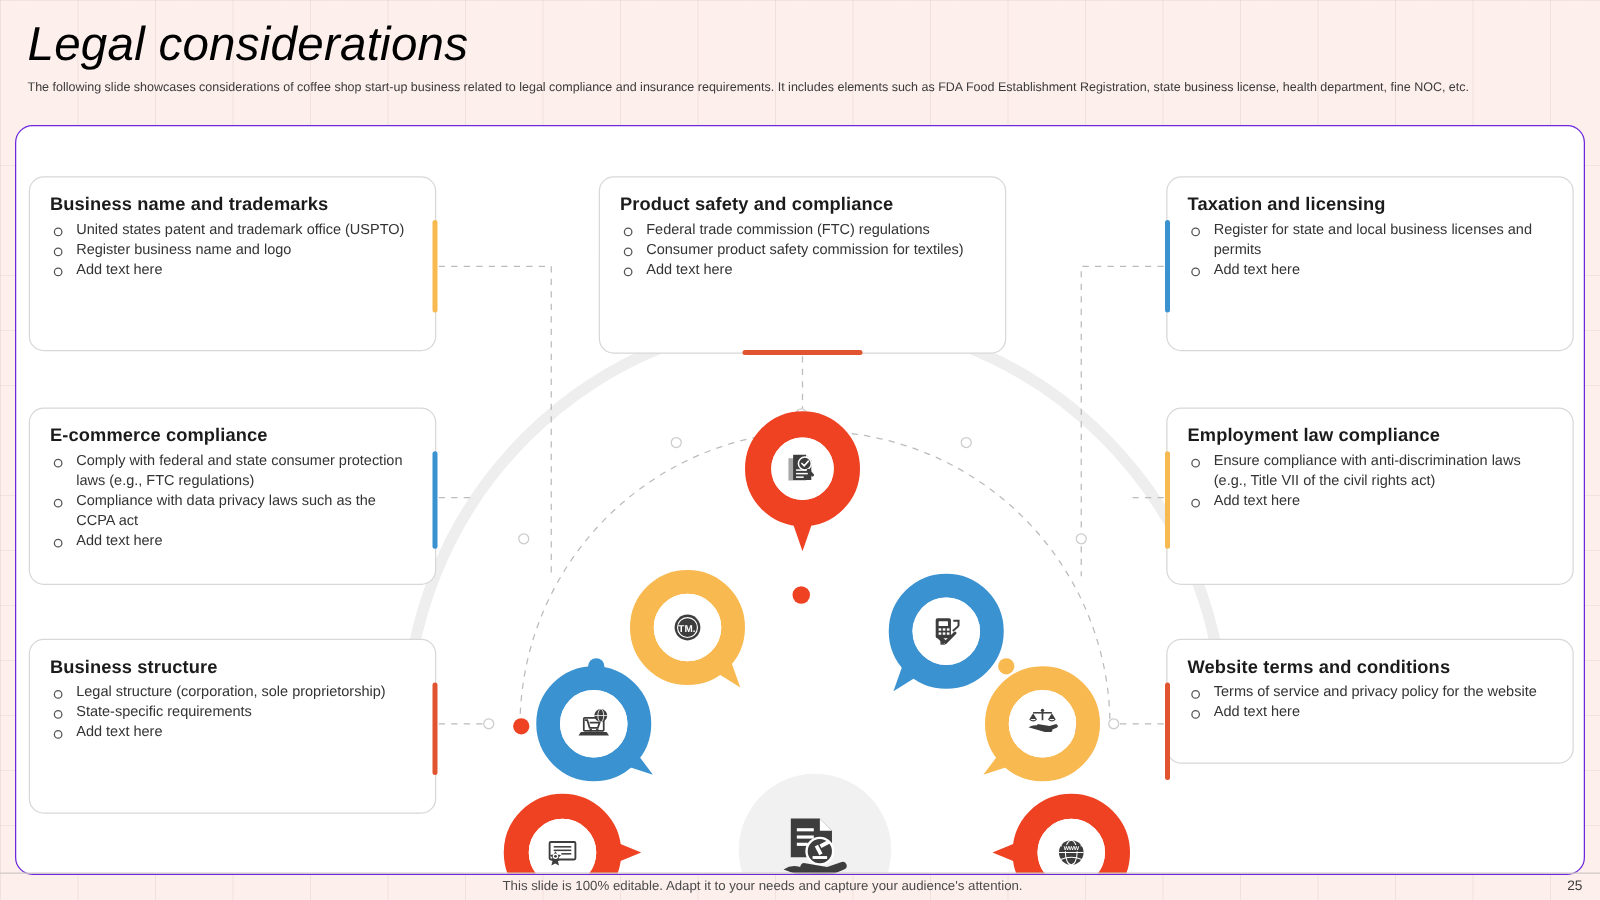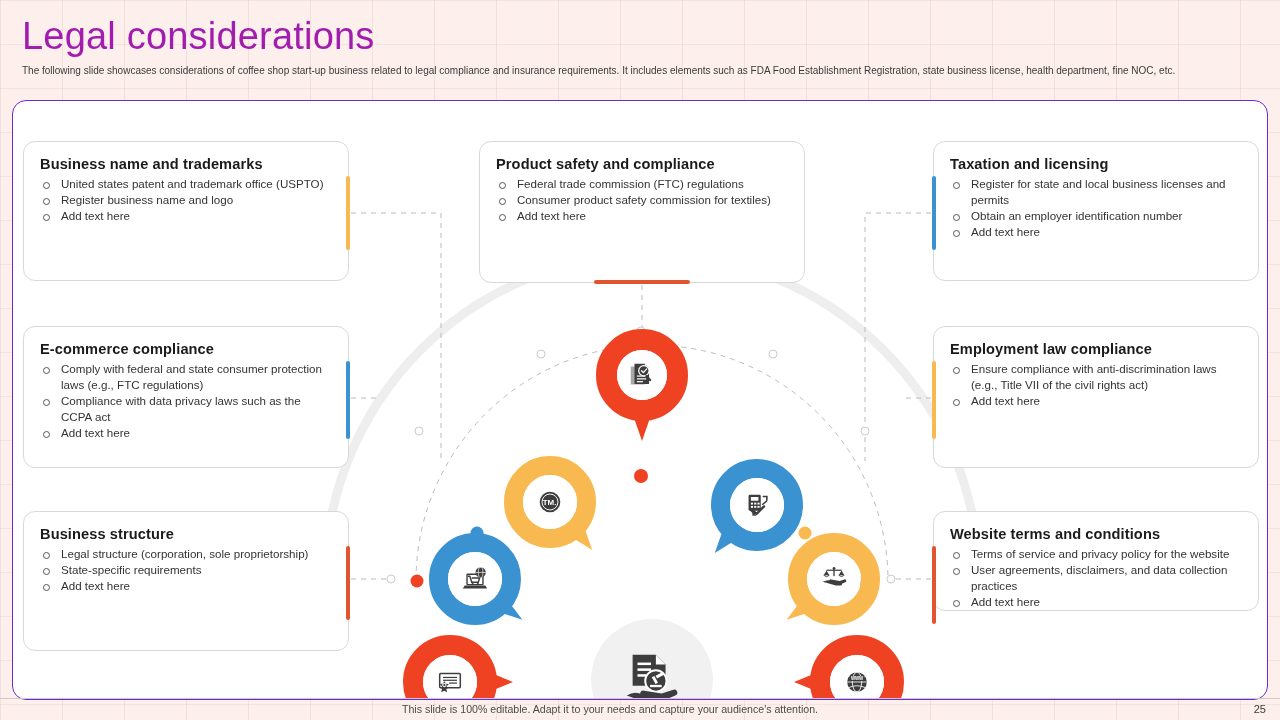--- a/index.html
+++ b/index.html
@@ -31,23 +31,24 @@
   #header {
     position: absolute;
     left: 0; top: 0;
     width: 1280px;
     height: 96px;
     padding: 12px 22px 0 22px;
   }
   #page-title {
     font-size: 38px;
     font-weight: 400;
-    color: #a21caf;
+    color: #000000;
     letter-spacing: .2px;
     line-height: 48px;
+    font-style: italic;
   }
   #page-subtitle {
     margin-top: 4px;
     font-size: 10px;
     line-height: 13.6px;
     color: #3a3a3a;
     max-width: 1215px;
   }
 
   
@@ -255,21 +256,20 @@
       <li>Consumer product safety commission for textiles)</li>
       <li>Add text here</li>
     </ul>
   </div>
 
   <div class="card" id="card-taxation">
     <div class="accent left" style="background:#3b92d1; top:34px; height:74px;"></div>
     <div class="card-title">Taxation and licensing</div>
     <ul>
       <li>Register for state and local business licenses and permits</li>
-      <li>Obtain an employer identification number</li>
       <li>Add text here</li>
     </ul>
   </div>
 
   <div class="card" id="card-ecommerce">
     <div class="accent right" style="background:#3b92d1; top:34px; height:78px;"></div>
     <div class="card-title">E-commerce compliance</div>
     <ul>
       <li>Comply with federal and state consumer protection laws (e.g., FTC regulations)</li>
       <li>Compliance with data privacy laws such as the CCPA act</li>
@@ -294,21 +294,20 @@
       <li>State-specific requirements</li>
       <li>Add text here</li>
     </ul>
   </div>
 
   <div class="card" id="card-website-terms">
     <div class="accent left" style="background:#e0542f; top:34px; height:78px;"></div>
     <div class="card-title">Website terms and conditions</div>
     <ul>
       <li>Terms of service and privacy policy for the website</li>
-      <li>User agreements, disclaimers, and data collection practices</li>
       <li>Add text here</li>
     </ul>
   </div>
 
   <div id="hub">
     <span class="glyph">
       <svg viewBox="0 0 64 64" fill="#3d3d3d">
         <path d="M12 6 h24 l10 10 v22 h-34 z"></path>
         <path d="M36 6 l10 10 h-10 z" fill="#ffffff"></path>
         <rect x="17" y="14" width="14" height="2.6" fill="#ffffff"></rect>

